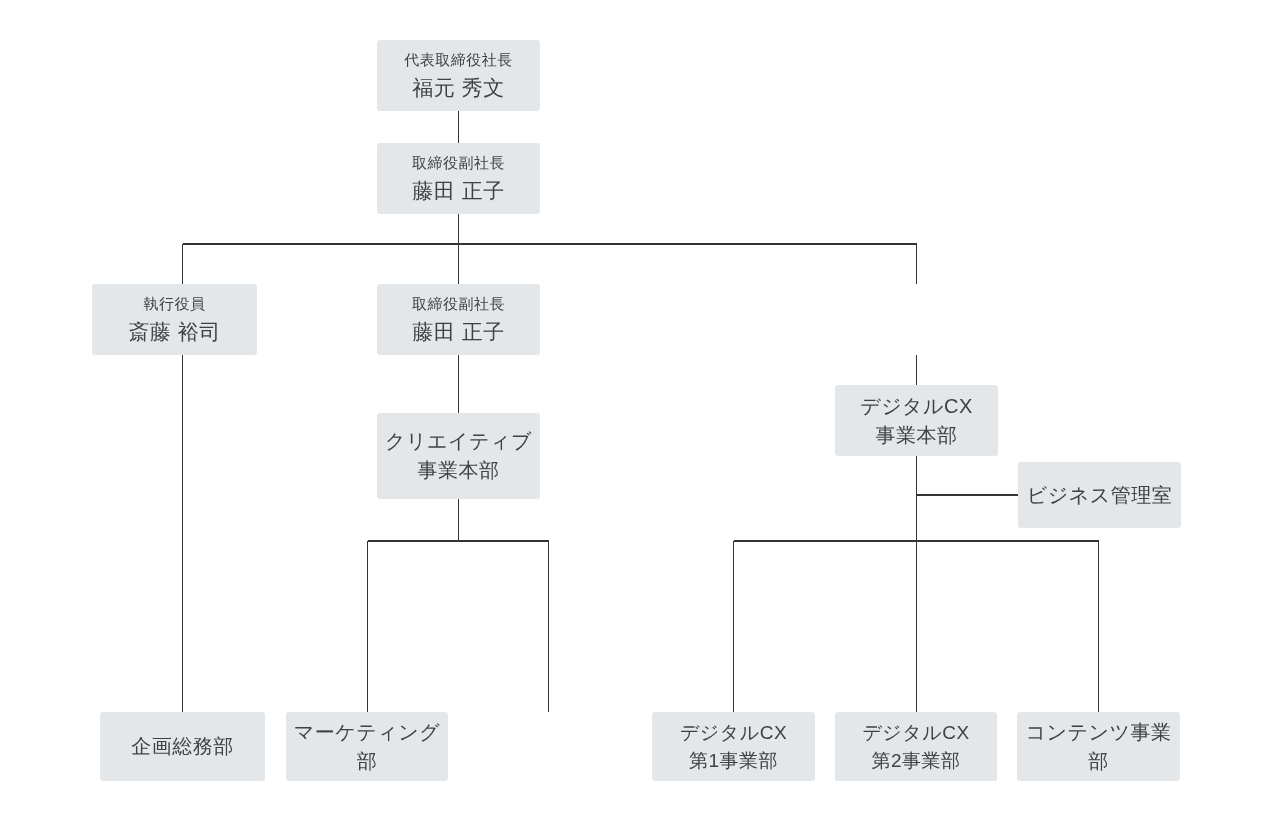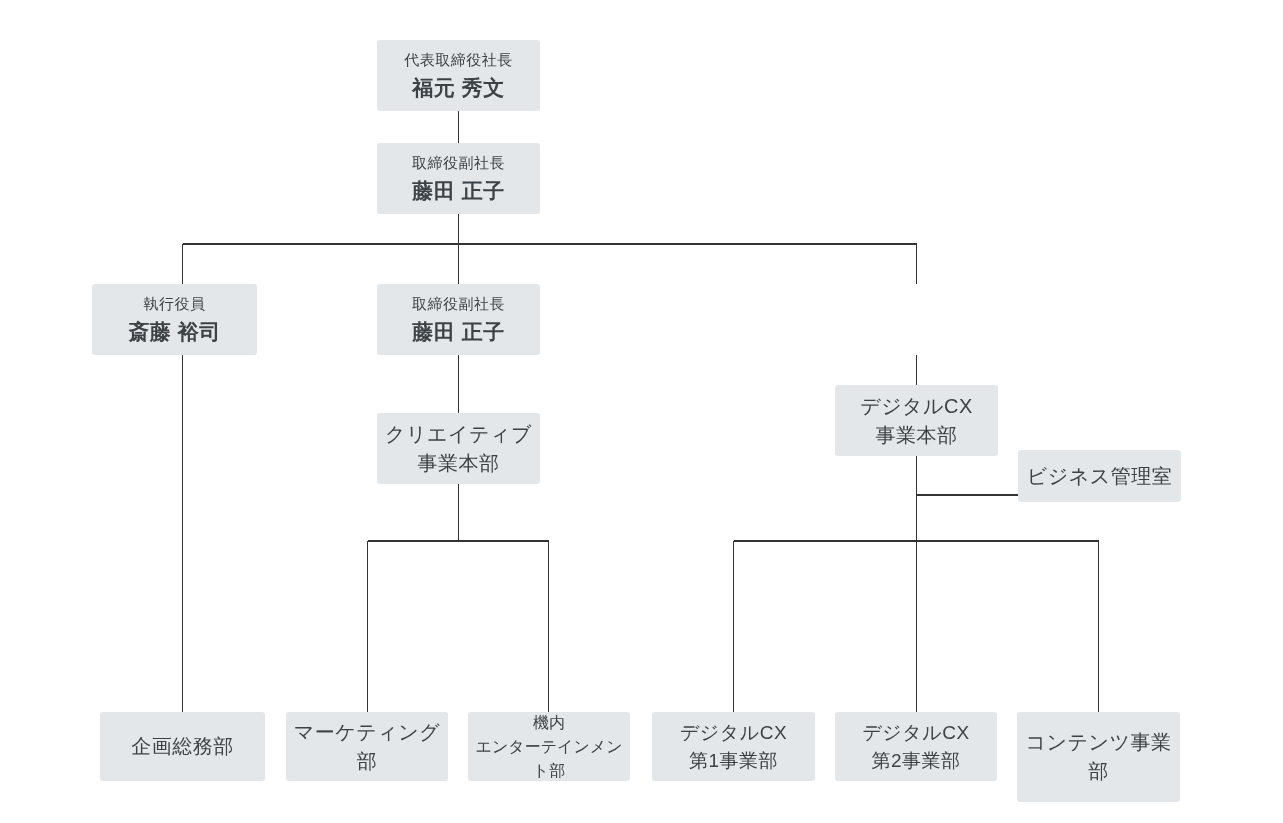--- a/index.html
+++ b/index.html
@@ -47,21 +47,21 @@
     line-height: 1.4;
   }
   .node .title {
     font-size: 15px;
     font-weight: 500;
     letter-spacing: 0.5px;
     margin-bottom: 3px;
   }
   .node .name {
     font-size: 21px;
-    font-weight: 700;
+    font-weight: 400;
     letter-spacing: 0.5px;
   }
   .node .label,
   .node .label-line {
     font-size: 20px;
     font-weight: 400;
     letter-spacing: 0.5px;
     line-height: 1.45;
   }
   .node .label-line.small {
@@ -123,54 +123,50 @@
     <div class="title">執行役員</div>
     <div class="name">斎藤 裕司</div>
   </div>
 
   <div class="node person" style="left:377px; top:284px; width:163px; height:71px">
     <div class="title">取締役副社長</div>
     <div class="name">藤田 正子</div>
   </div>
 
 
-  <div class="node division" style="left:377px; top:413px; width:163px; height:71px">
+  <div class="node division" style="left:377px; top:413px; width:163px; height:86px">
     <div class="label-line">クリエイティブ</div>
     <div class="label-line">事業本部</div>
   </div>
 
   <div class="node division" style="left:835px; top:385px; width:163px; height:71px">
     <div class="label-line">デジタルCX</div>
     <div class="label-line">事業本部</div>
   </div>
 
-  <div class="node office" style="left:1018px; top:450px; width:163px; height:52px">
+  <div class="node office" style="left:1018px; top:462px; width:163px; height:66px">
     <div class="label">ビジネス管理室</div>
   </div>
 
   <div class="node department" style="left:100px; top:712px; width:165px; height:69px">
     <div class="label">企画総務部</div>
   </div>
 
   <div class="node department" style="left:286px; top:712px; width:162px; height:69px">
     <div class="label">マーケティング部</div>
   </div>
 
-  <div class="node department" style="left:468px; top:712px; width:162px; height:69px">
-    <div class="label-line small">機内</div>
-    <div class="label-line small">エンターテインメント部</div>
-  </div>
 
   <div class="node department" style="left:652px; top:712px; width:163px; height:69px">
     <div class="label-line mid">デジタルCX</div>
     <div class="label-line mid">第1事業部</div>
   </div>
 
   <div class="node department" style="left:835px; top:712px; width:162px; height:69px">
     <div class="label-line mid">デジタルCX</div>
     <div class="label-line mid">第2事業部</div>
   </div>
 
-  <div class="node department" style="left:1017px; top:712px; width:163px; height:90px">
+  <div class="node department" style="left:1017px; top:712px; width:163px; height:69px">
     <div class="label">コンテンツ事業部</div>
   </div>
 
 </div>
 
 </body></html>

